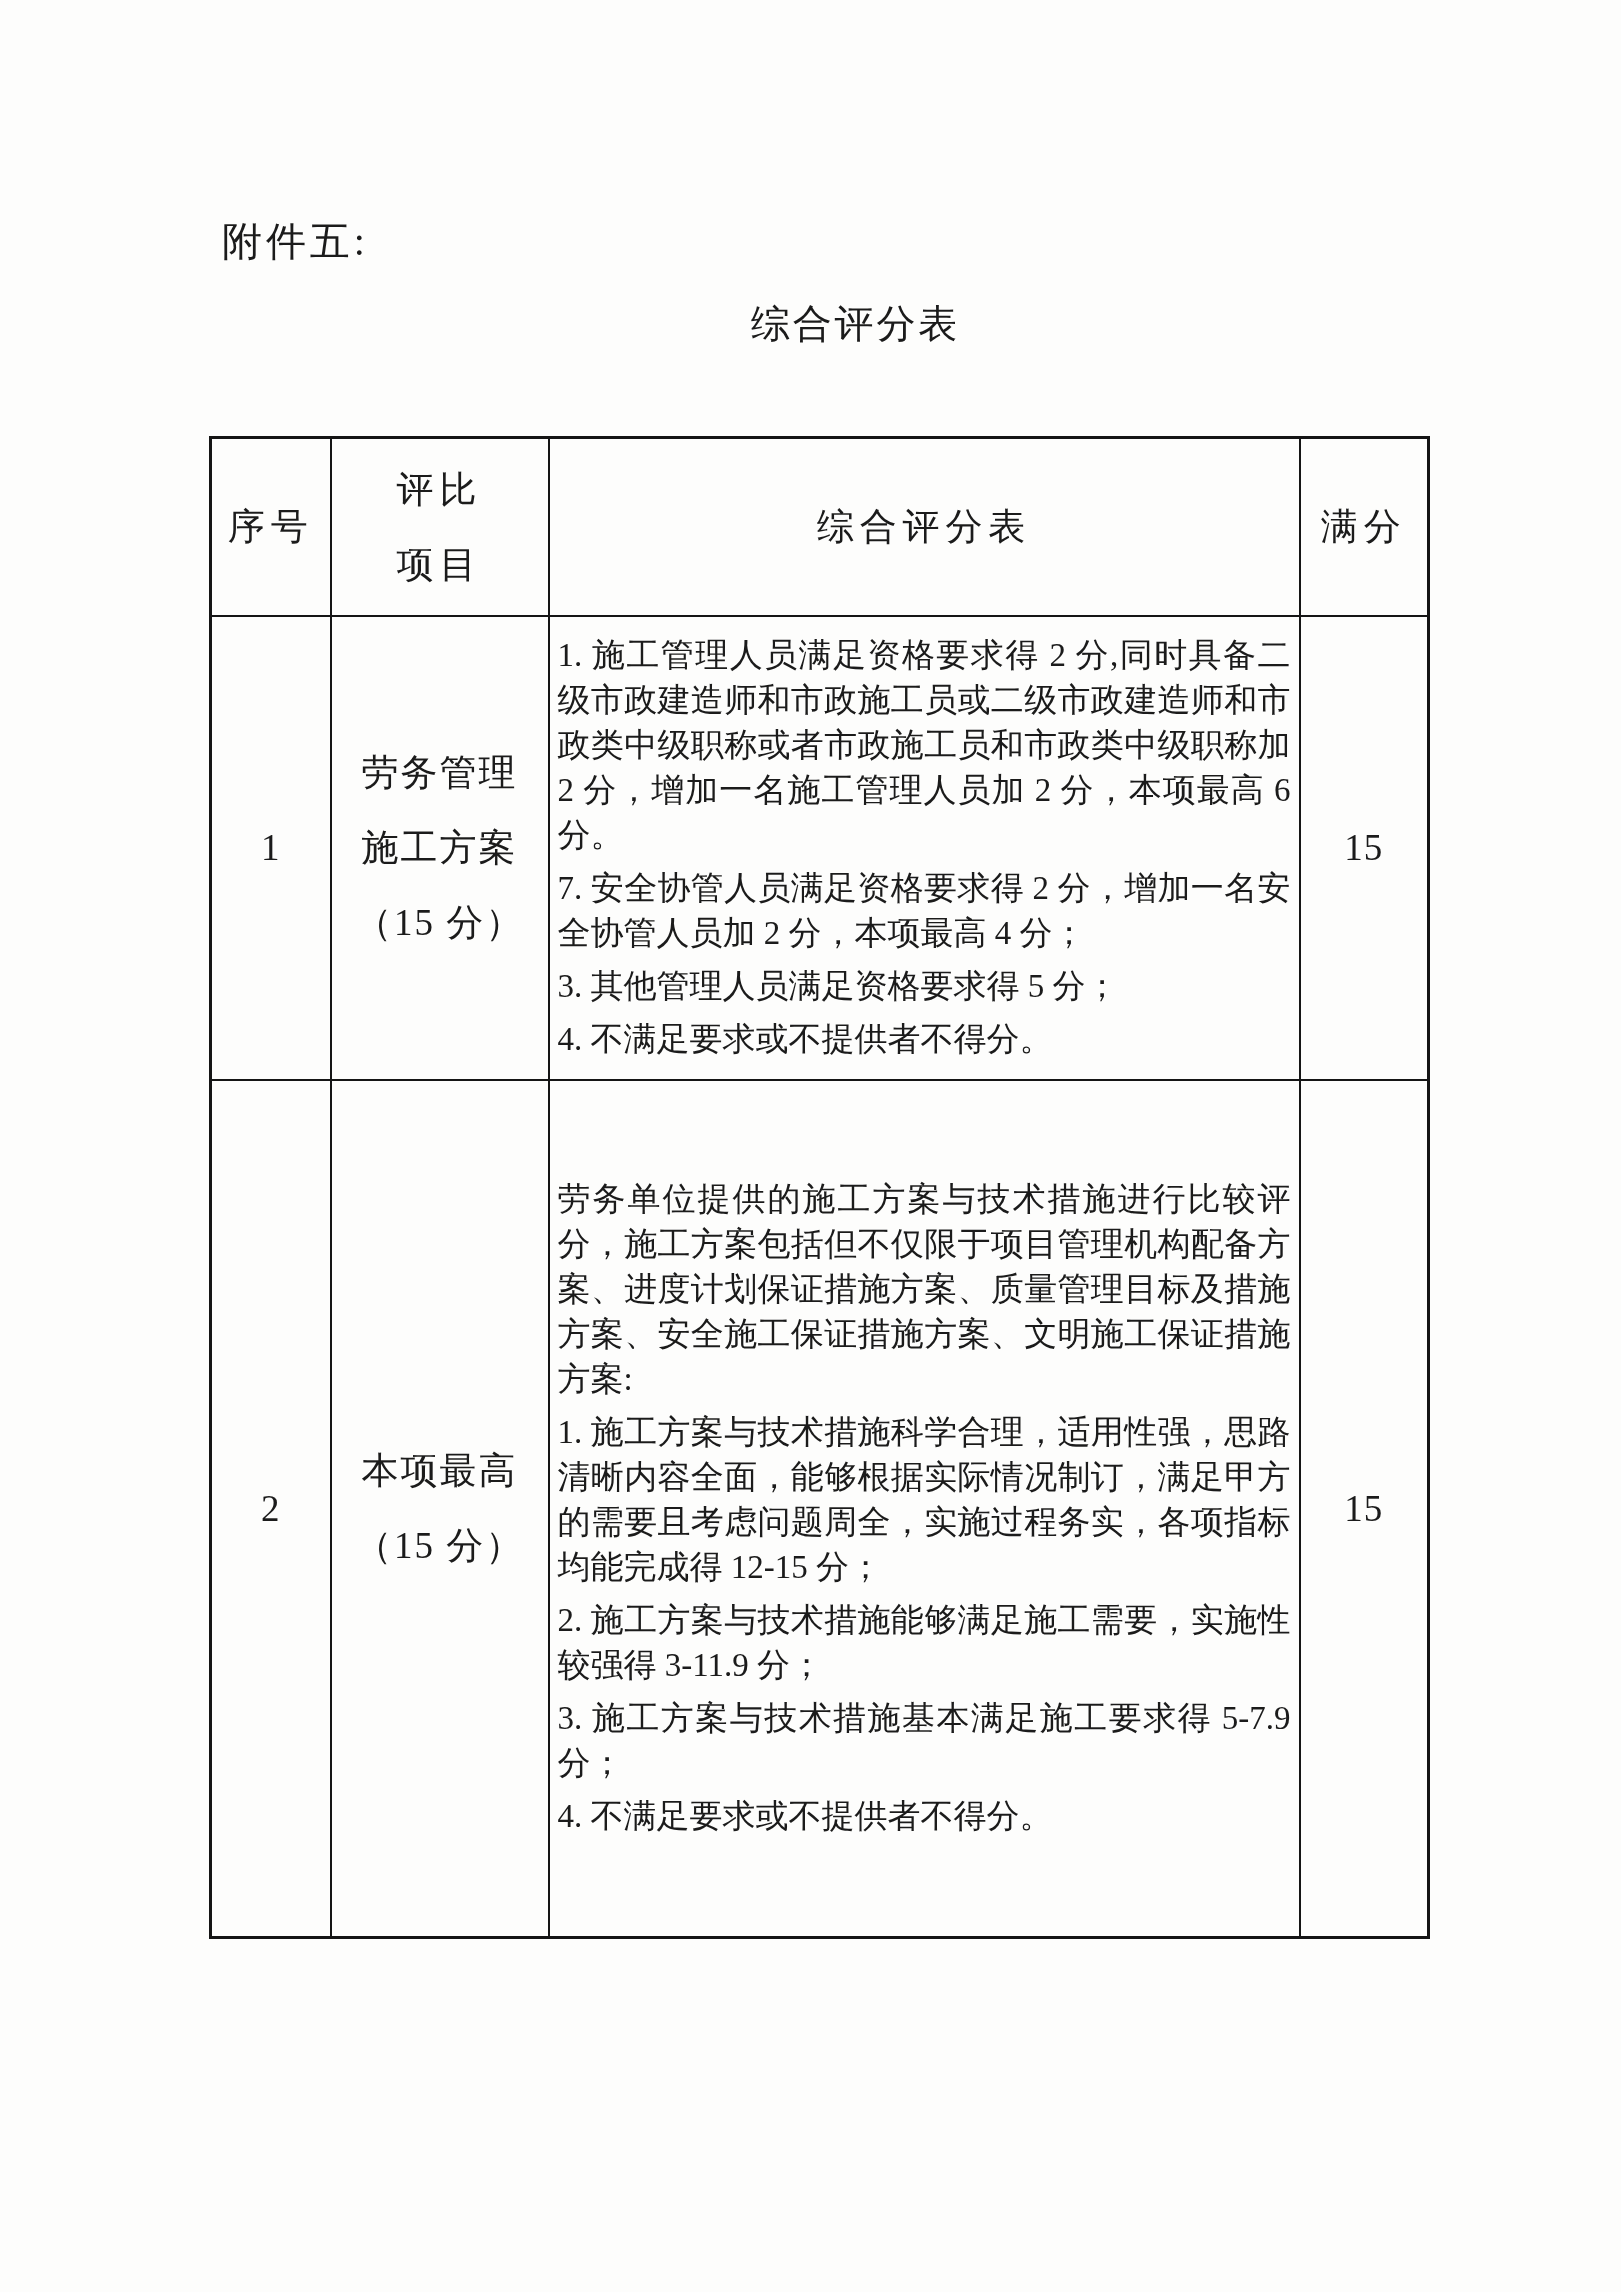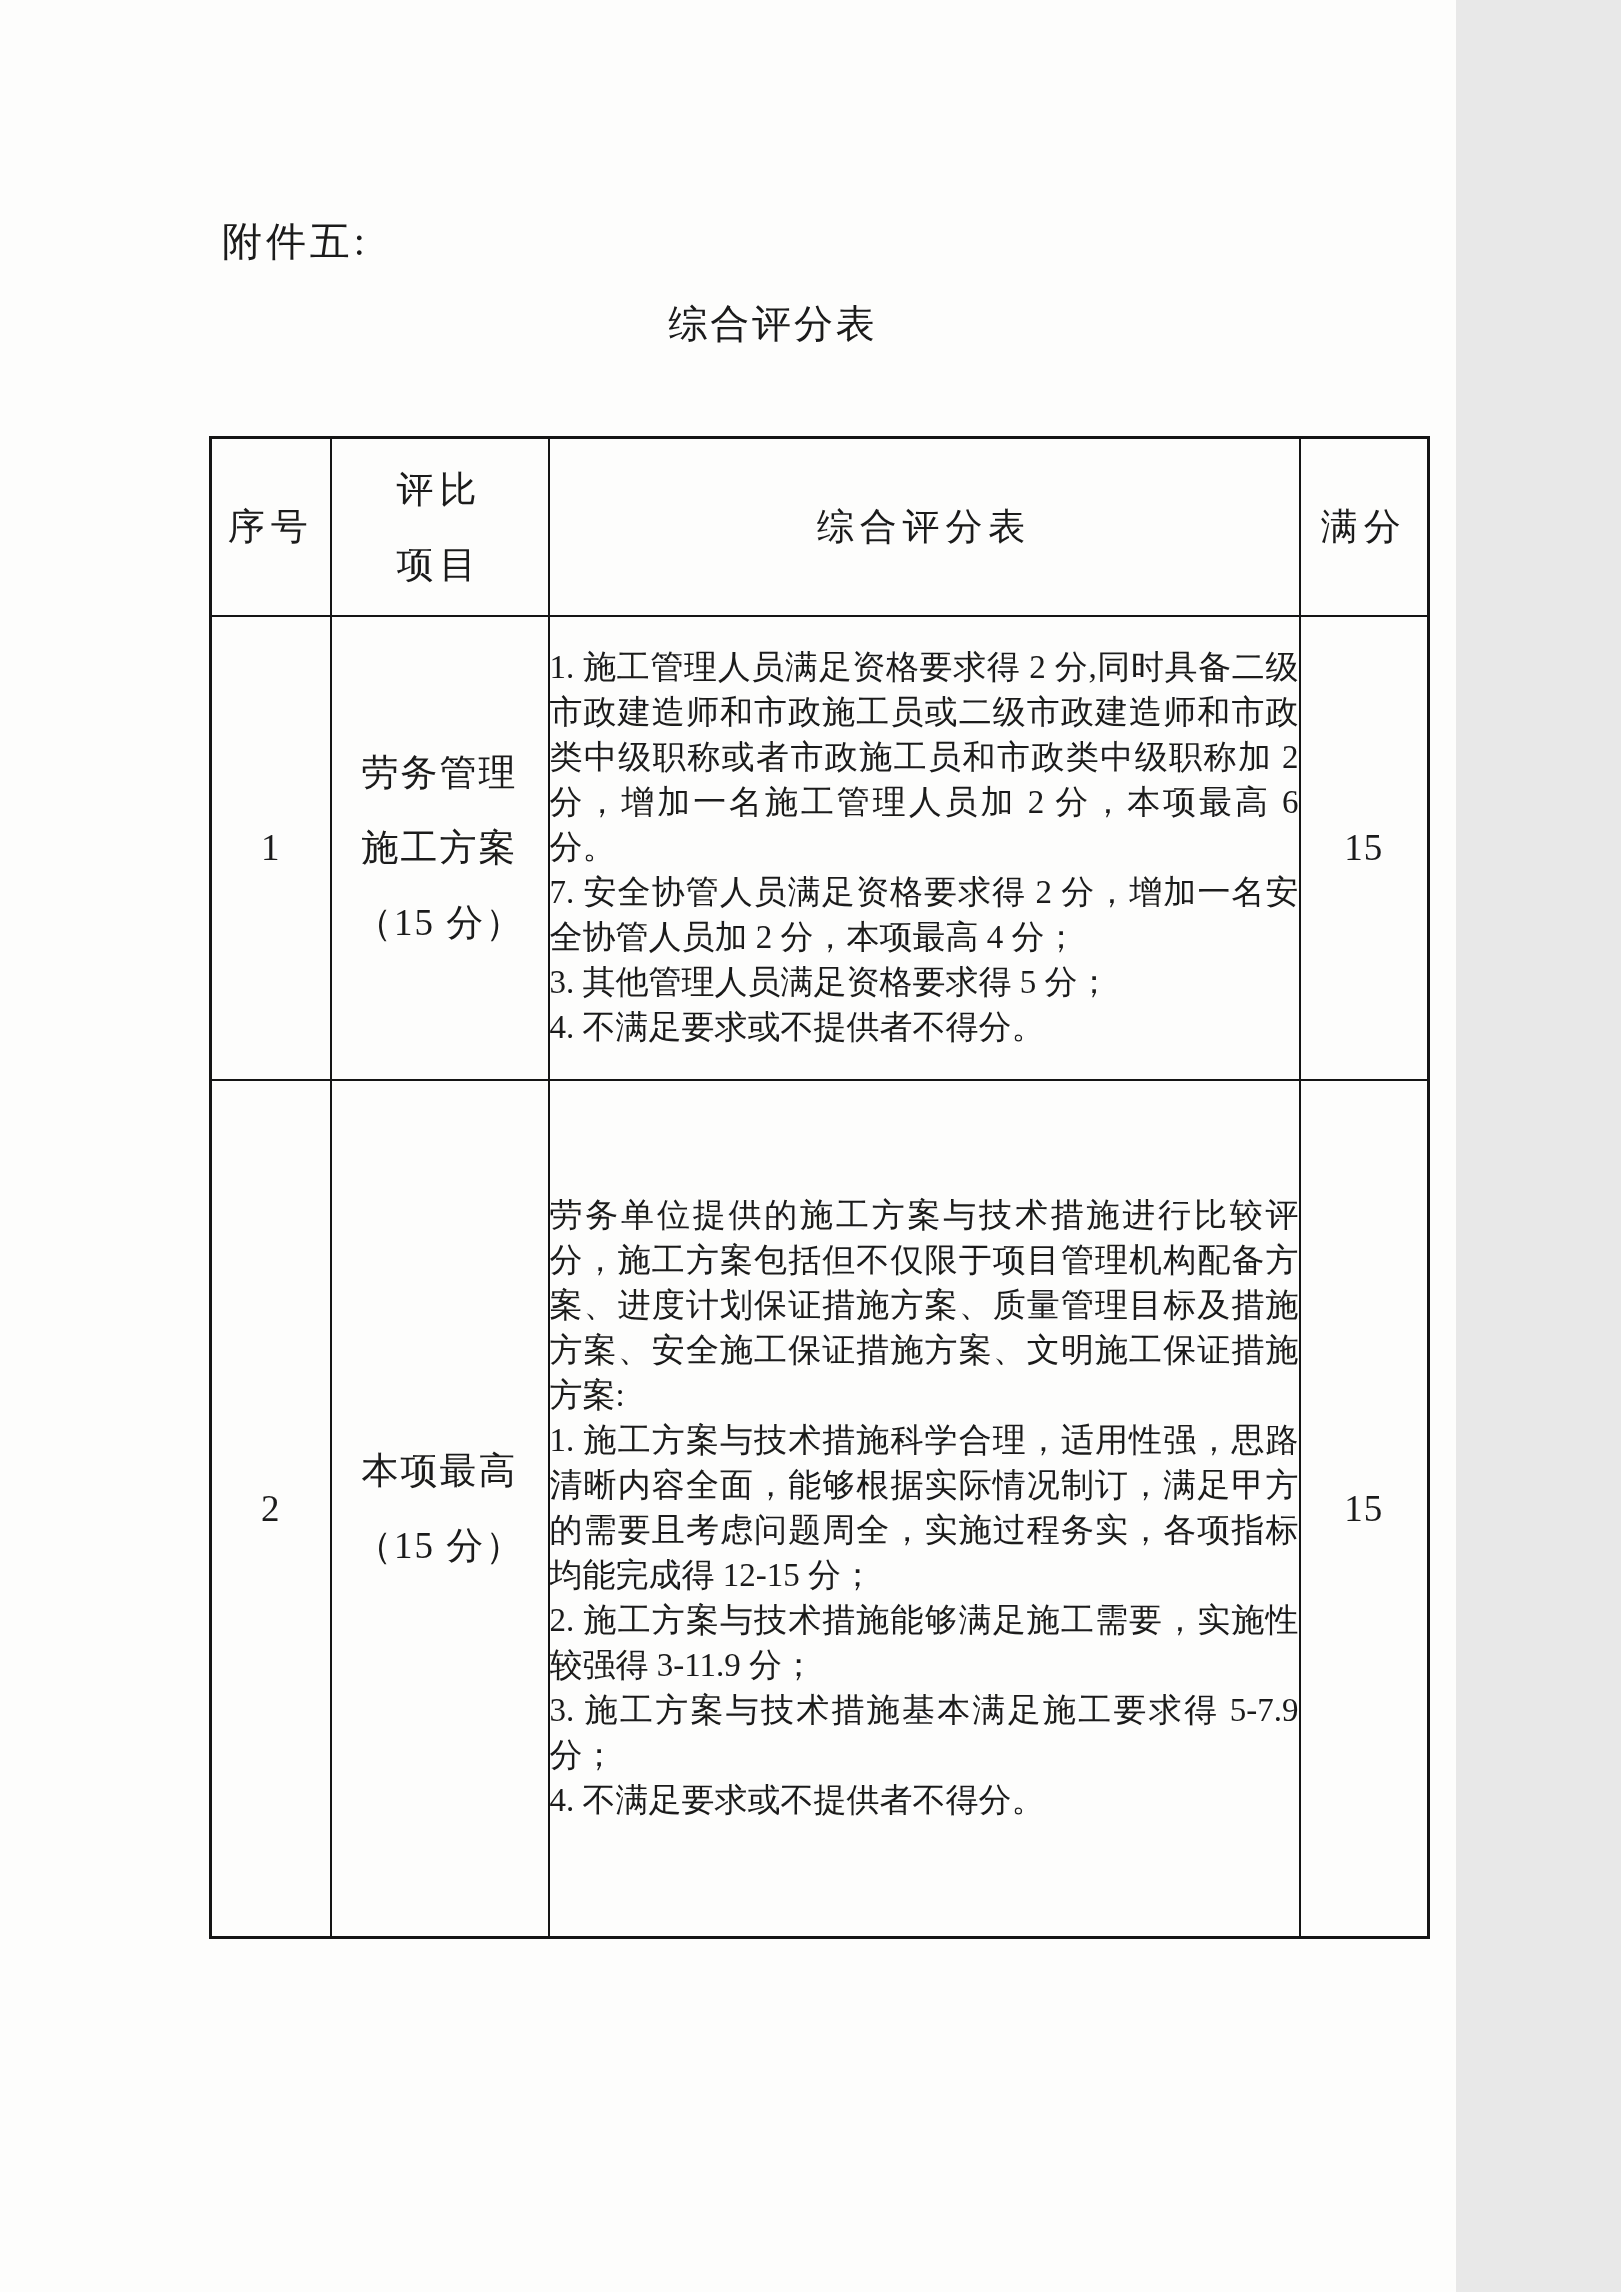--- a/index.html
+++ b/index.html
@@ -1,18 +1,18 @@
 <!DOCTYPE html>
 <html><head>
 <meta charset="utf-8">
 <style>
   html,body{margin:0;padding:0;background:#e8e8e8;}
   .page{
     position:relative;
-    width:1456px;height:2293px;
+    width:1621px;height:2293px;
     background:#fdfdfc;
     font-family:"Liberation Serif","DejaVu Serif",serif;
     color:#1b1b1b;
     overflow:hidden;
   }
   .attachment{
     position:absolute;left:222px;top:214px;
     font-size:40px;letter-spacing:3.9px;font-weight:500;
     white-space:nowrap;
   }
@@ -57,21 +57,21 @@
     text-align:left;font-size:37px;letter-spacing:2px;
   }
   td.cell-content{
     vertical-align:top;
     font-size:33px;line-height:45px;
     padding-left:9.8px;padding-right:5.9px;
     text-align:justify;
   }
   td.content-r1{padding-top:9.8px;}
   td.content-r2{padding-top:129px;}
-  td.cell-content p{margin:0;}
+  td.cell-content p{margin:8px;}
 </style>
 </head>
 <body>
 
 <div class="page">
 
   <div class="attachment">附件五:</div>
 
   <div class="doc-title">综合评分表</div>
 

